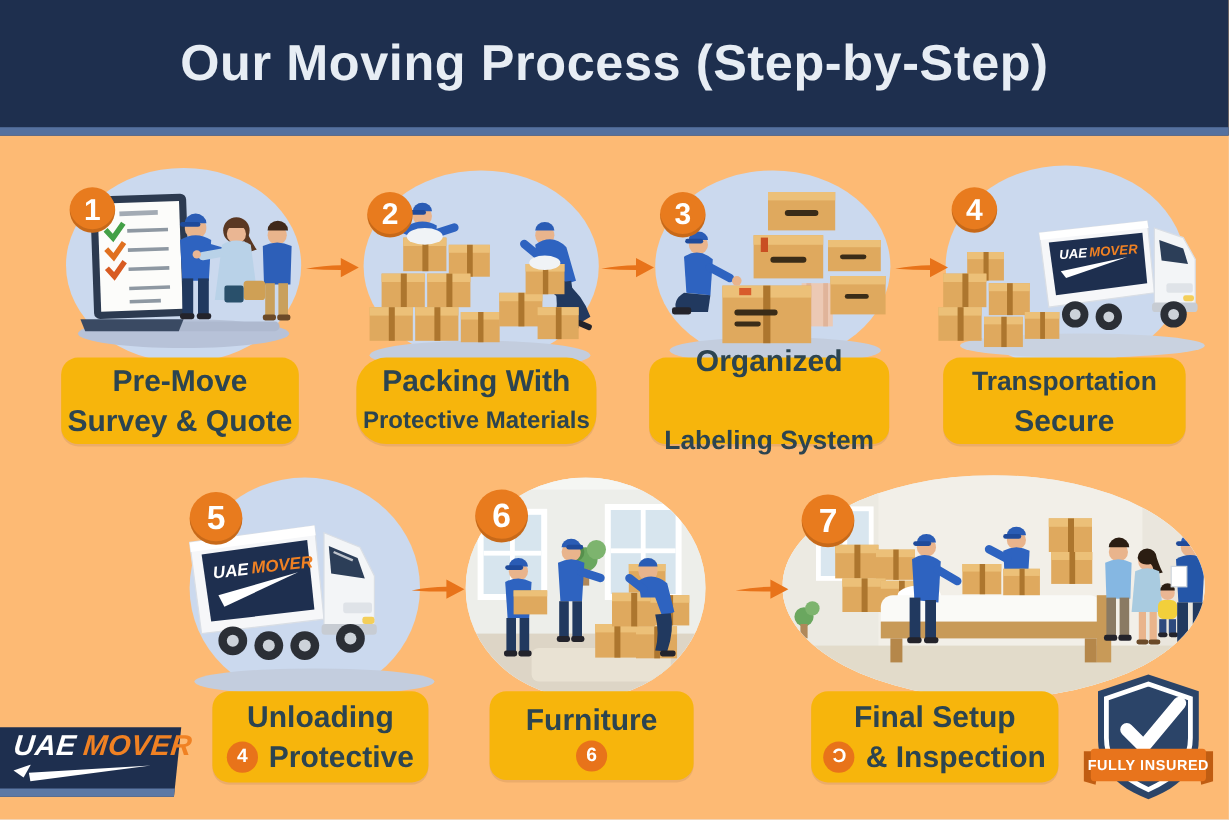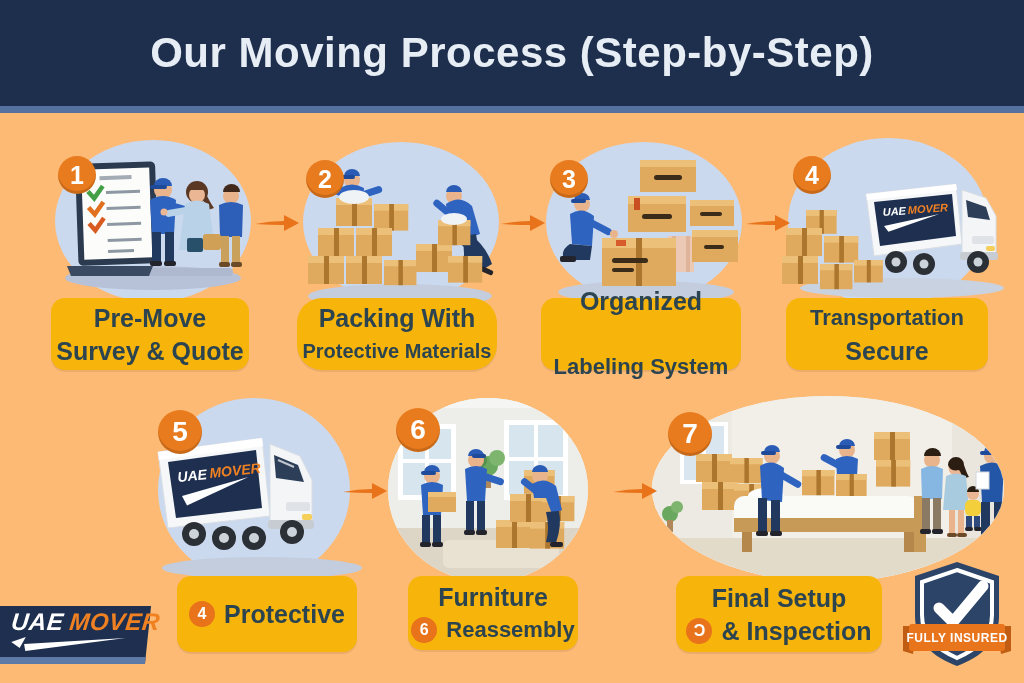--- a/index.html
+++ b/index.html
@@ -287,20 +287,21 @@
         <circle cx="96" cy="112" r="12" fill="#2b2f36"></circle>
           <circle cx="96" cy="112" r="5" fill="#cdd3da"></circle>
         <circle cx="134" cy="106" r="12" fill="#2b2f36"></circle>
           <circle cx="134" cy="106" r="5" fill="#cdd3da"></circle>
       </g>
     </svg>
     <div class="badge big" style="left:158px;top:410px;">
         <span>5</span>
       </div>
     <div class="label" style="left:177px;top:576px;width:180px;height:76px;">
+      <div class="ln">Unloading</div>
       <div class="ln">
           <span class="mini">4</span>
           <span>Protective</span>
         </div>
     </div>
   </div>
 
   <div>
     <div class="photo" style="left:388px;top:398px;width:200px;height:184px;">
       <svg width="200" height="184" viewBox="0 0 200 184">
@@ -364,21 +365,20 @@
         </g>
       </svg>
     </div>
     <div class="badge big" style="left:396px;top:408px;">
         <span>6</span>
       </div>
     <div class="label" style="left:408px;top:576px;width:170px;height:74px;">
       <div class="ln">Furniture</div>
       <div class="ln md">
           <span class="mini">6</span>
-          <span>Reassembly</span>
         </div>
     </div>
   </div>
 
   <div>
     <div class="photo" style="left:652px;top:396px;width:352px;height:186px;">
       <svg width="352" height="186" viewBox="0 0 352 186">
         <rect width="352" height="186" fill="#f2efe8"></rect>
         <rect width="80" height="186" fill="#eceae2"></rect>
         <rect x="300" width="52" height="186" fill="#eae6dd"></rect>

